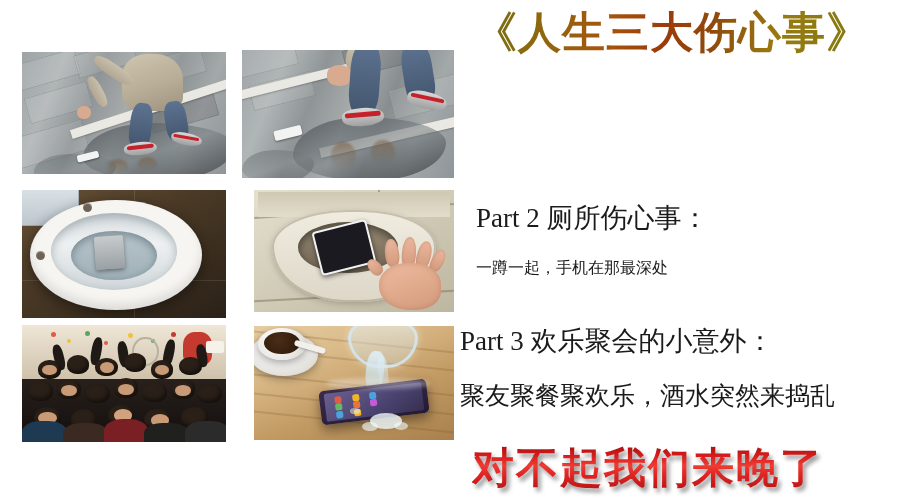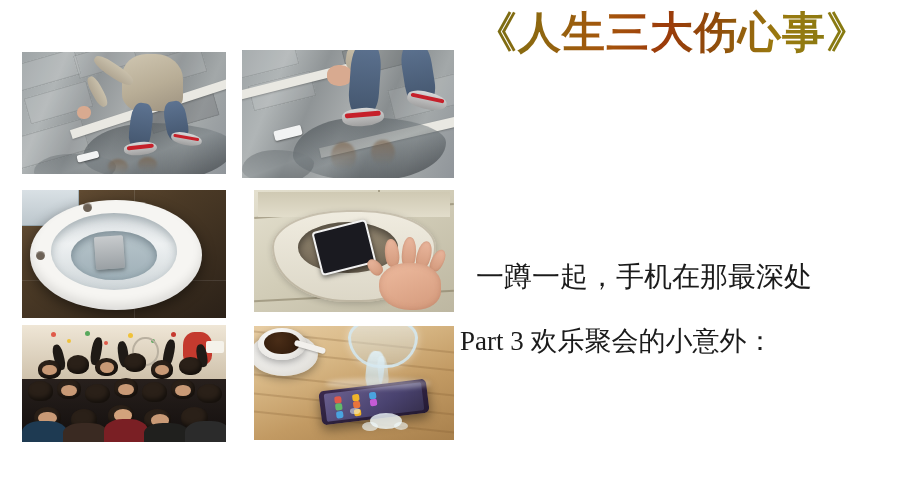--- a/index.html
+++ b/index.html
@@ -279,18 +279,21 @@
       <div class="splash-d" style="left:54%;top:84%;width:8%;height:8%;opacity:.8"></div>
       <div class="splash-d" style="left:70%;top:84%;width:7%;height:7%;opacity:.75"></div>
       <div class="splash-d" style="left:48%;top:72%;width:5%;height:5%;opacity:.6"></div>
       <div class="abs" style="left:36%;top:46%;width:52%;height:9%;background:rgba(255,255,255,.35);border-radius:50%;filter:blur(2px)"></div>
     </div>
   </div>
 
   <div class="title" style="left:474px;top:4px;font-size:43px;">《人生三大伤心事》</div>
 
 
-  <div class="part-body" style="left:476px;top:258px;font-size:28px;">一蹲一起，手机在那最深处</div>
+  <div class="part-head" style="left:476px;top:200px;font-size:27px;">Part 2  厕所伤心事：</div>
+  <div class="part-body" style="left:476px;top:258px;font-size:16px;">一蹲一起，手机在那最深处</div>
 
   <div class="part-head" style="left:460px;top:323px;font-size:27px;">Part 3  欢乐聚会的小意外：</div>
-
+  <div class="part-body" style="left:460px;top:379px;font-size:25px;">聚友聚餐聚欢乐，酒水突然来捣乱</div>
+
+  <div class="bottom-red" style="left:472px;top:440px;font-size:42px;">对不起我们来晚了</div>
 
 </div>
 
 </body></html>

